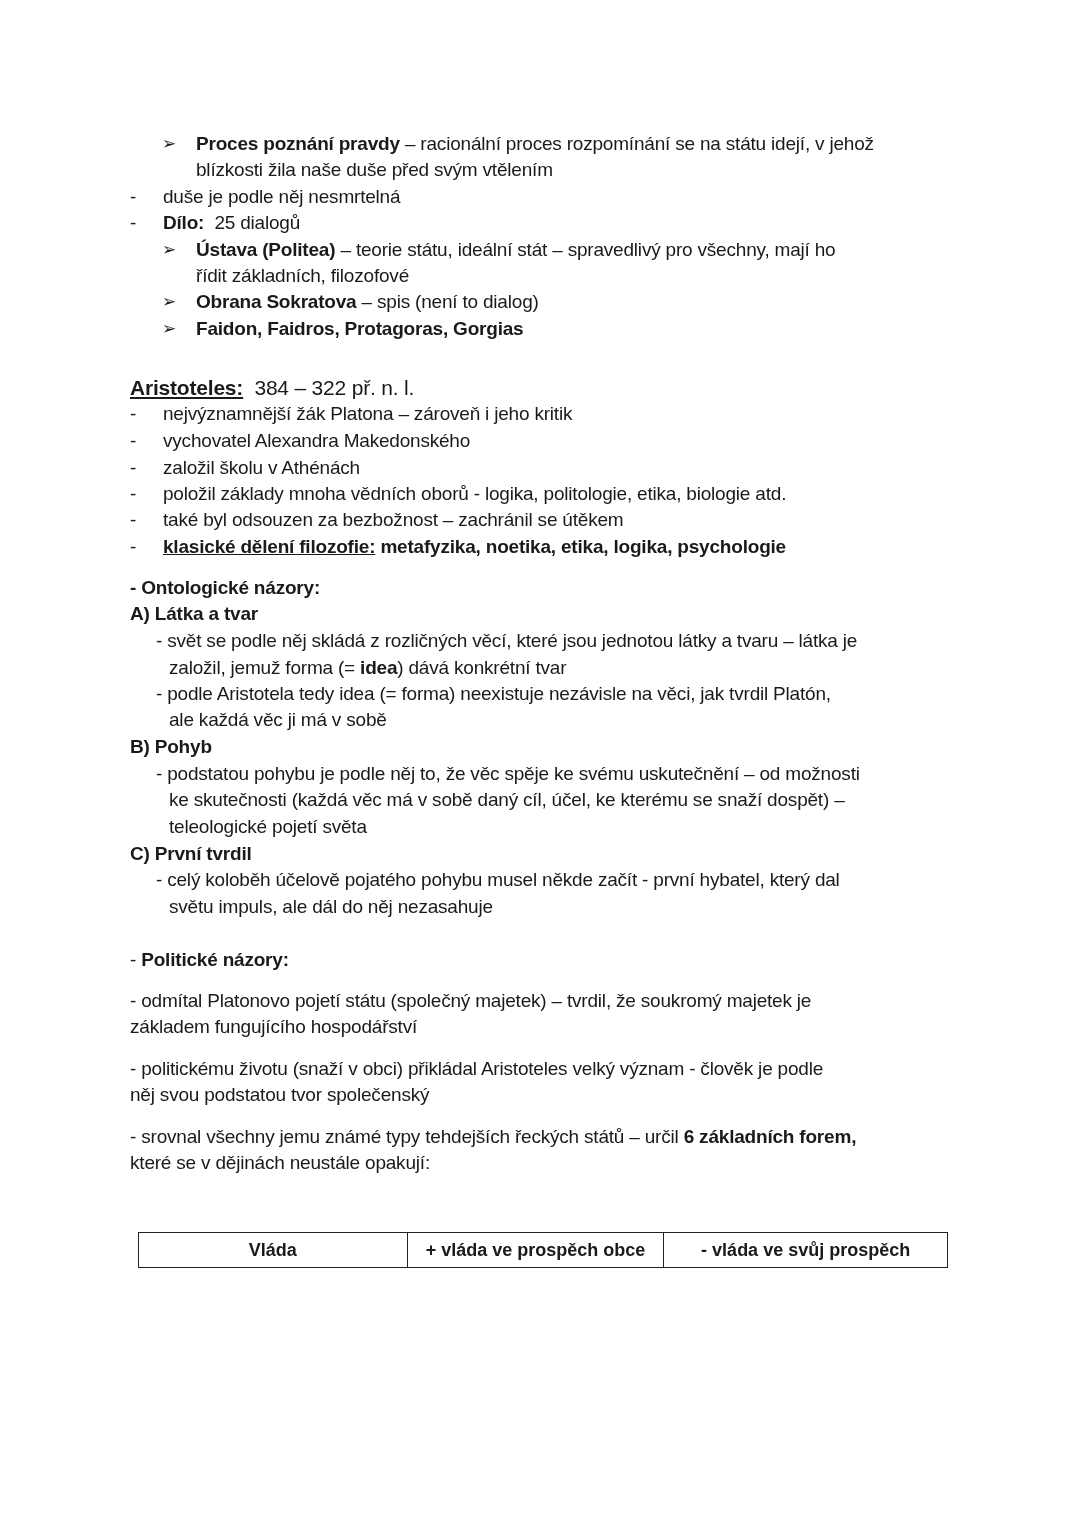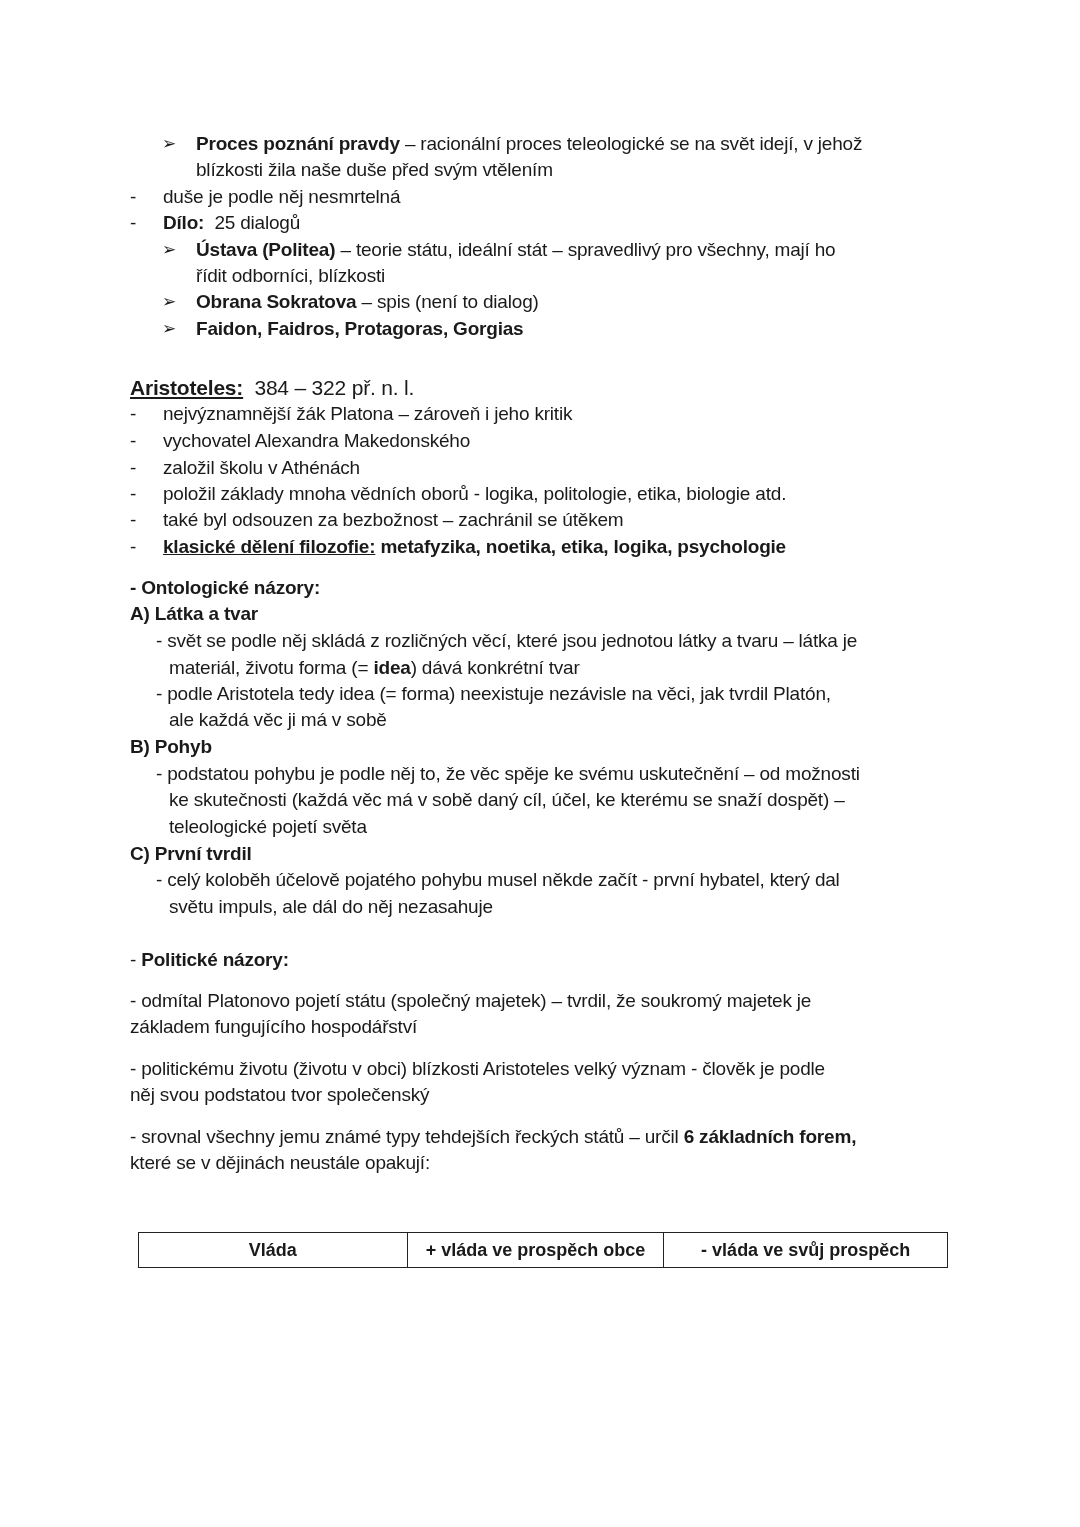--- a/index.html
+++ b/index.html
@@ -18,37 +18,37 @@
   table.forms td { height: 33px; line-height: 22px; }
   table.forms tr.tall td { height: 48px; }
   table.forms col.c1 { width: 269px; } table.forms col.c2 { width: 257px; } table.forms col.c3 { width: 284px; }
 </style>
 </head>
 <body>
 
 <div>
   <span class="arrow ln" style="top:131px">➢</span>
   <div class="ln" style="left:196px; top:131px">
-    <span class="b">Proces poznání pravdy</span><span> – racionální proces teleologické se na svět idejí, v jehož</span>
+    <span class="b">Proces poznání pravdy</span><span> – racionální proces rozpomínání se na státu idejí, v jehož</span>
   </div>
   <div class="ln" style="left:196px; top:157px">blízkosti žila naše duše před svým vtělením</div>
 
   <span class="dash ln" style="top:184px">-</span>
   <div class="ln" style="left:163px; top:184px">duše je podle něj nesmrtelná</div>
 
   <span class="dash ln" style="top:210px">-</span>
   <div class="ln" style="left:163px; top:210px">
     <span class="b">Dílo:</span><span style="white-space:pre">  25 dialogů</span>
   </div>
 
   <span class="arrow ln" style="top:237px">➢</span>
   <div class="ln" style="left:196px; top:237px">
     <span class="b">Ústava (Politea)</span><span> – teorie státu, ideální stát – spravedlivý pro všechny, mají ho</span>
   </div>
-  <div class="ln" style="left:196px; top:263px">řídit odborníci, blízkosti</div>
+  <div class="ln" style="left:196px; top:263px">řídit základních, filozofové</div>
 
   <span class="arrow ln" style="top:289px">➢</span>
   <div class="ln" style="left:196px; top:289px">
     <span class="b">Obrana Sokratova</span><span> – spis (není to dialog)</span>
   </div>
 
   <span class="arrow ln" style="top:316px">➢</span>
   <div class="ln b" style="left:196px; top:316px">Faidon, Faidros, Protagoras, Gorgias</div>
 </div>
 
@@ -71,42 +71,42 @@
   <div class="ln b" style="left:163px; top:534px">
     <span class="u">klasické dělení filozofie:</span><span> metafyzika, noetika, etika, logika, psychologie</span>
   </div>
 </div>
 
 <div>
   <div class="ln b" style="left:130px; top:575px">- Ontologické názory:</div>
   <div class="ln b" style="left:130px; top:601px">A) Látka a tvar</div>
   <div class="ln" style="left:156px; top:628px">- svět se podle něj skládá z rozličných věcí, které jsou jednotou látky a tvaru – látka je</div>
   <div class="ln" style="left:169px; top:655px">
-    <span>materiál, životu forma (= </span><span class="b">idea</span><span>) dává konkrétní tvar</span>
+    <span>založil, jemuž forma (= </span><span class="b">idea</span><span>) dává konkrétní tvar</span>
   </div>
   <div class="ln" style="left:156px; top:681px">- podle Aristotela tedy idea (= forma) neexistuje nezávisle na věci, jak tvrdil Platón,</div>
   <div class="ln" style="left:169px; top:707px">ale každá věc ji má v sobě</div>
 
   <div class="ln b" style="left:130px; top:734px">B) Pohyb</div>
   <div class="ln" style="left:156px; top:761px">- podstatou pohybu je podle něj to, že věc spěje ke svému uskutečnění – od možnosti</div>
   <div class="ln" style="left:169px; top:787px">ke skutečnosti (každá věc má v sobě daný cíl, účel, ke kterému se snaží dospět) –</div>
   <div class="ln" style="left:169px; top:814px">teleologické pojetí světa</div>
 
   <div class="ln b" style="left:130px; top:841px">C) První tvrdil</div>
   <div class="ln" style="left:156px; top:867px">- celý koloběh účelově pojatého pohybu musel někde začít - první hybatel, který dal</div>
   <div class="ln" style="left:169px; top:894px">světu impuls, ale dál do něj nezasahuje</div>
 </div>
 
 <div>
   <div class="ln" style="left:130px; top:947px">
     <span style="white-space:pre">- </span><span class="b">Politické názory:</span>
   </div>
   <div class="ln" style="left:130px; top:988px">- odmítal Platonovo pojetí státu (společný majetek) – tvrdil, že soukromý majetek je</div>
   <div class="ln" style="left:130px; top:1014px">základem fungujícího hospodářství</div>
-  <div class="ln" style="left:130px; top:1056px">- politickému životu (životu v obci) blízkosti Aristoteles velký význam - člověk je podle</div>
+  <div class="ln" style="left:130px; top:1056px">- politickému životu (snaží v obci) přikládal Aristoteles velký význam - člověk je podle</div>
   <div class="ln" style="left:130px; top:1082px">něj svou podstatou tvor společenský</div>
   <div class="ln" style="left:130px; top:1124px">
     <span>- srovnal všechny jemu známé typy tehdejších řeckých států – určil </span><span class="b">6 základních forem</span><span class="b">,</span>
   </div>
   <div class="ln" style="left:130px; top:1150px">které se v dějinách neustále opakují:</div>
 </div>
 
 <table class="forms">
   <colgroup>
       <col class="c1">

